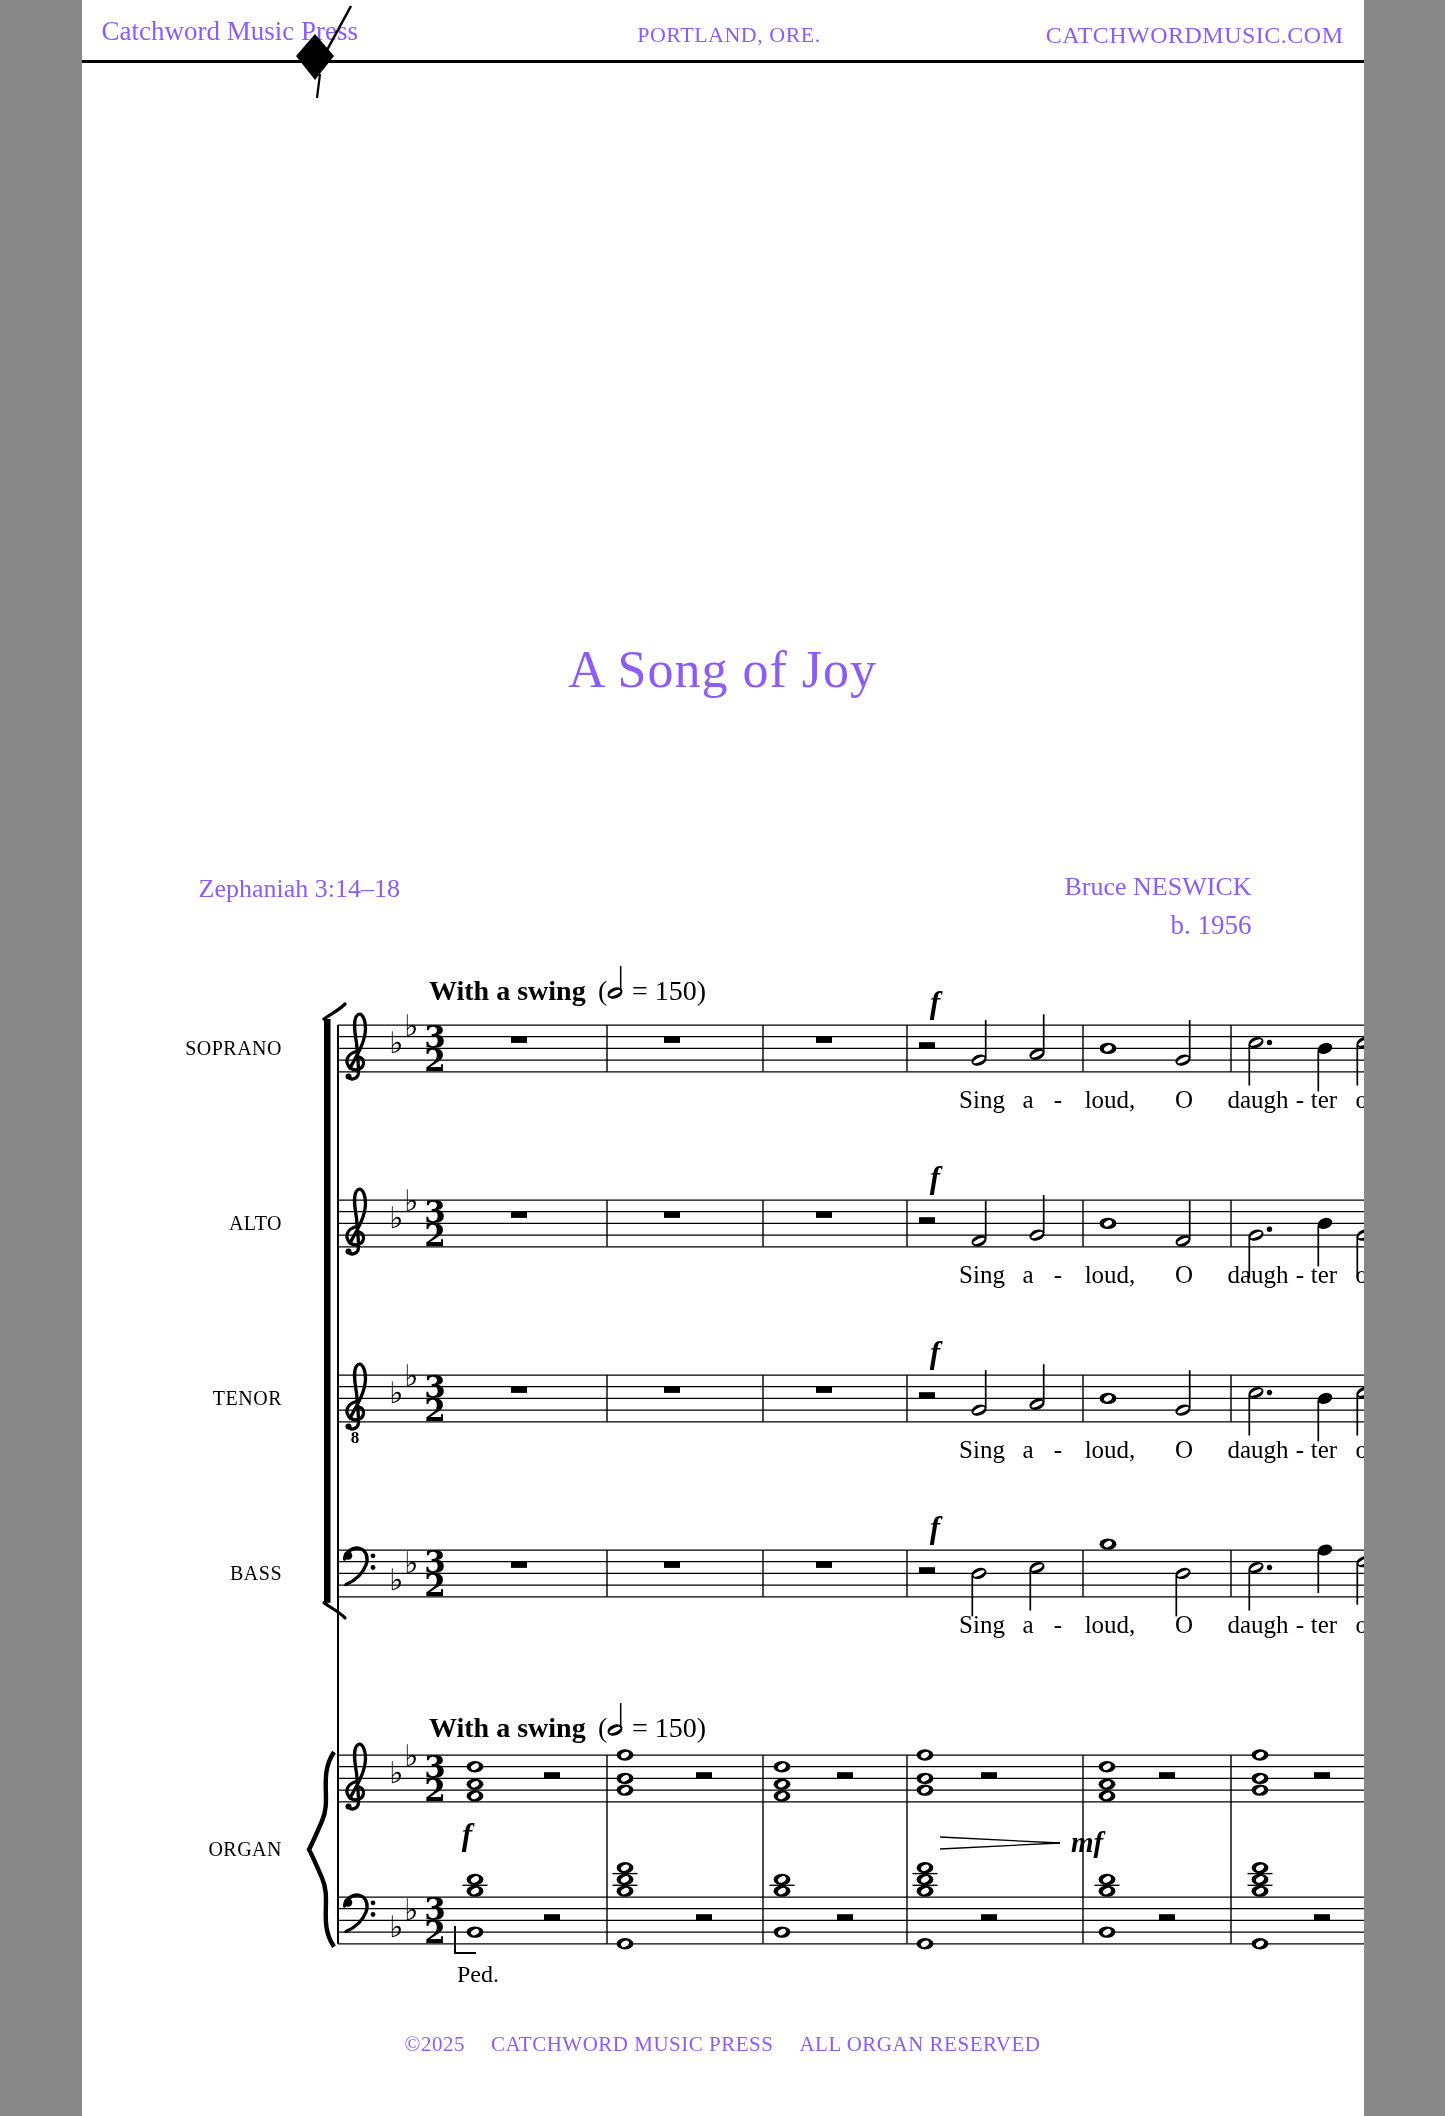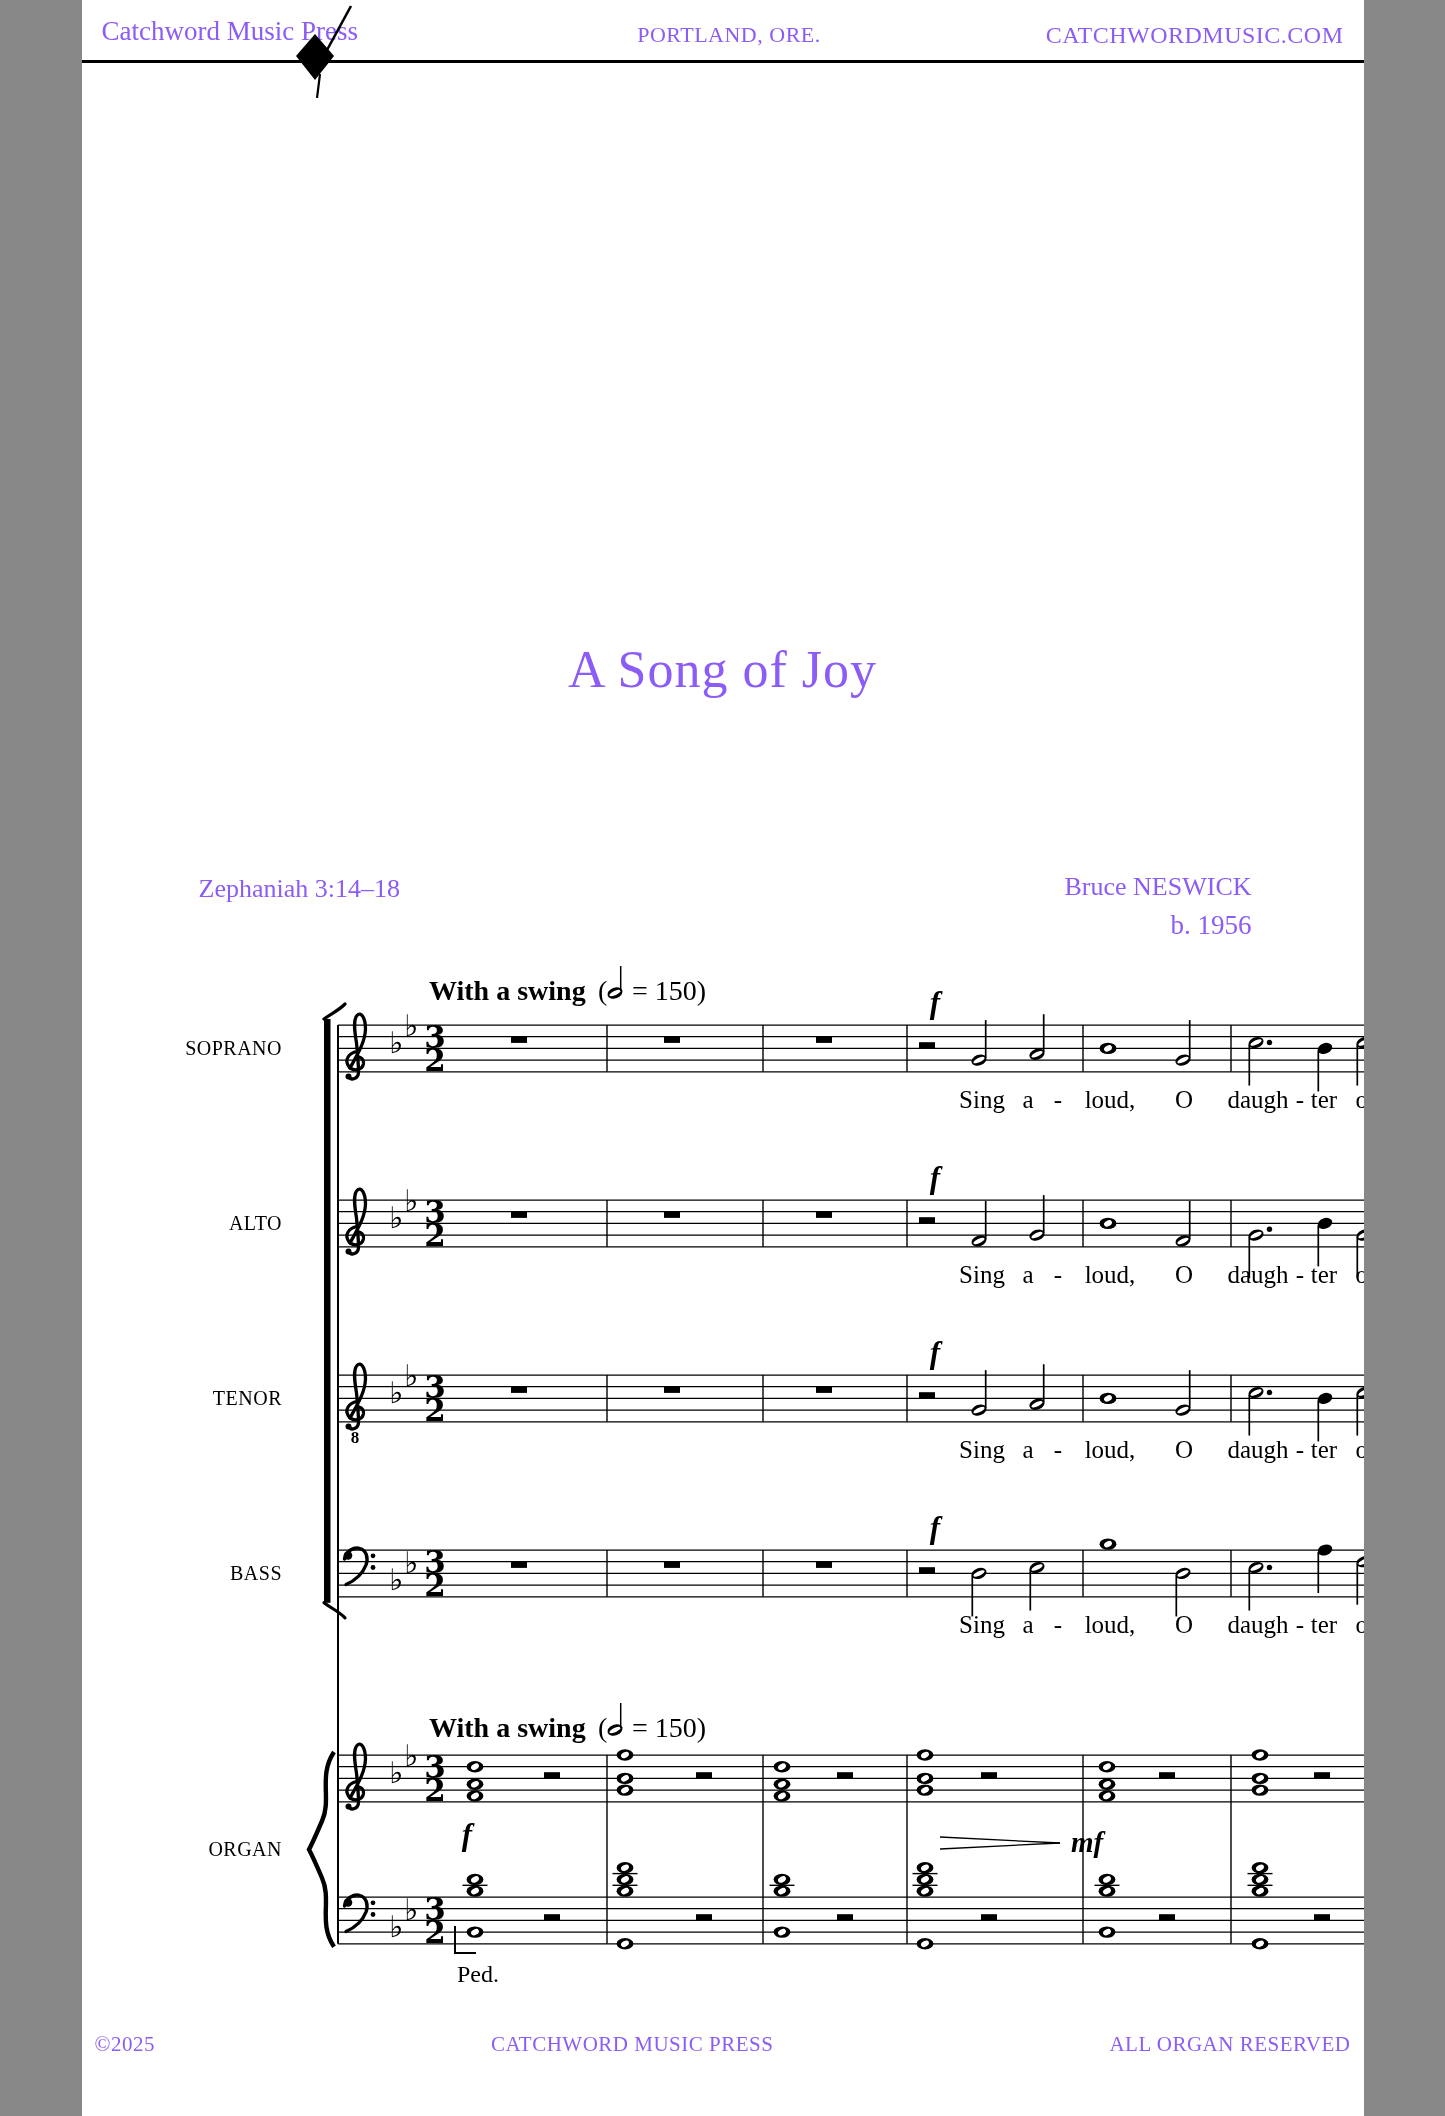--- a/index.html
+++ b/index.html
@@ -7,21 +7,21 @@
         font-family:"Liberation Serif",serif;color:#8b5cf6;overflow:hidden;margin:0 auto;}
   .hdr-left{position:absolute;left:20px;top:16px;font-size:27px;}
   .hdr-city{position:absolute;left:13px;right:0;top:22px;text-align:center;font-size:22px;letter-spacing:.5px;}
   .hdr-site{position:absolute;right:20px;top:22px;font-size:24px;letter-spacing:.5px;}
   .hdr-rule{position:absolute;left:0;right:0;top:60px;height:3px;background:#000;}
   .logo{position:absolute;left:205px;top:2px;width:80px;height:96px;}
   .title{position:absolute;left:0;right:0;top:640px;text-align:center;font-size:52px;letter-spacing:1px;}
   .scripture{position:absolute;left:117px;top:874px;font-size:26px;}
   .composer{position:absolute;right:112px;top:872px;font-size:26px;text-align:left;}
   .composer-birth{position:absolute;right:112px;top:910px;font-size:27px;text-align:right;}
-  .footer{position:absolute;left:0;right:0;top:2032px;display:flex;justify-content:space-between;
+  .footer{position:absolute;left:0;right:0;top:2032px;display:flex;justify-content:center;
           font-size:21px;letter-spacing:.5px;}
   .footer span{margin:0 13px;}
   svg.score{position:absolute;left:0;top:0;}
 </style>
 </head>
 <body>
 
 <div class="page">
 
   <div class="hdr-left">Catchword Music Press</div>

